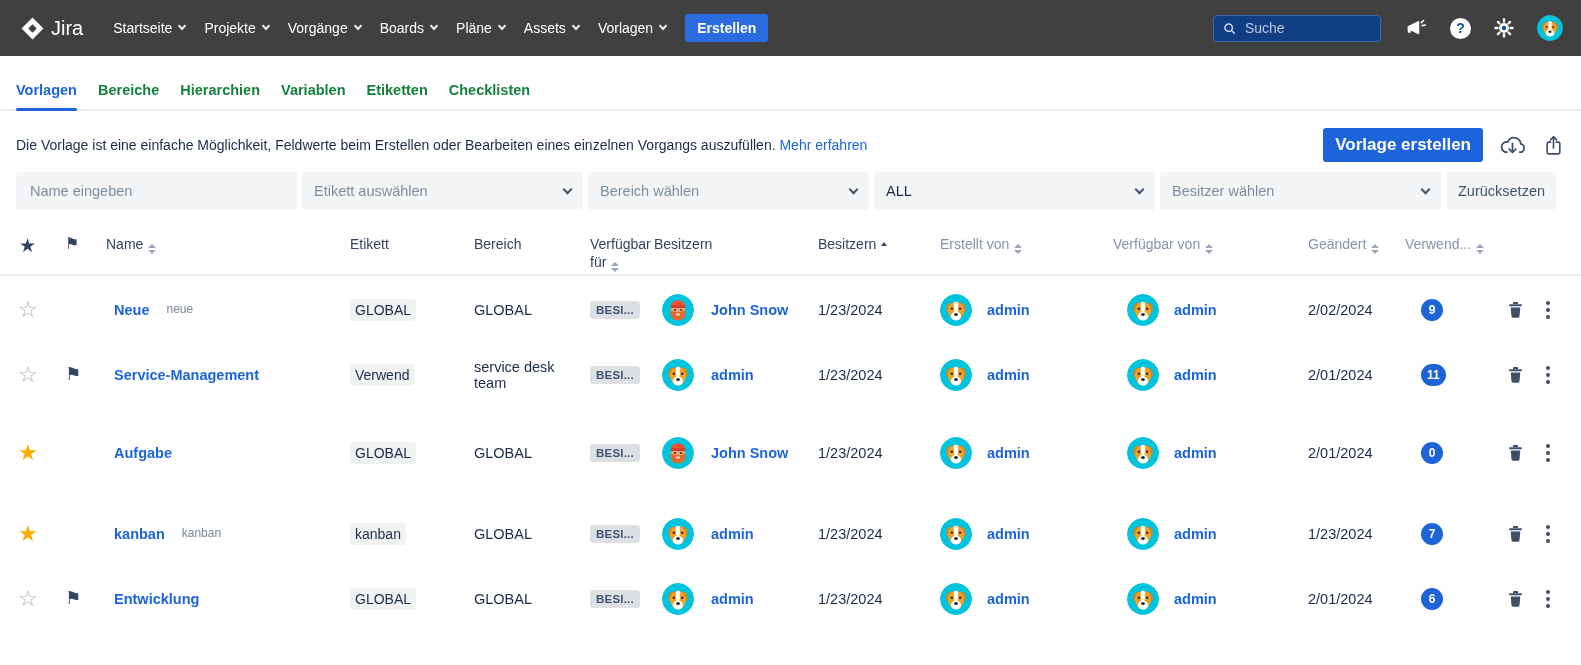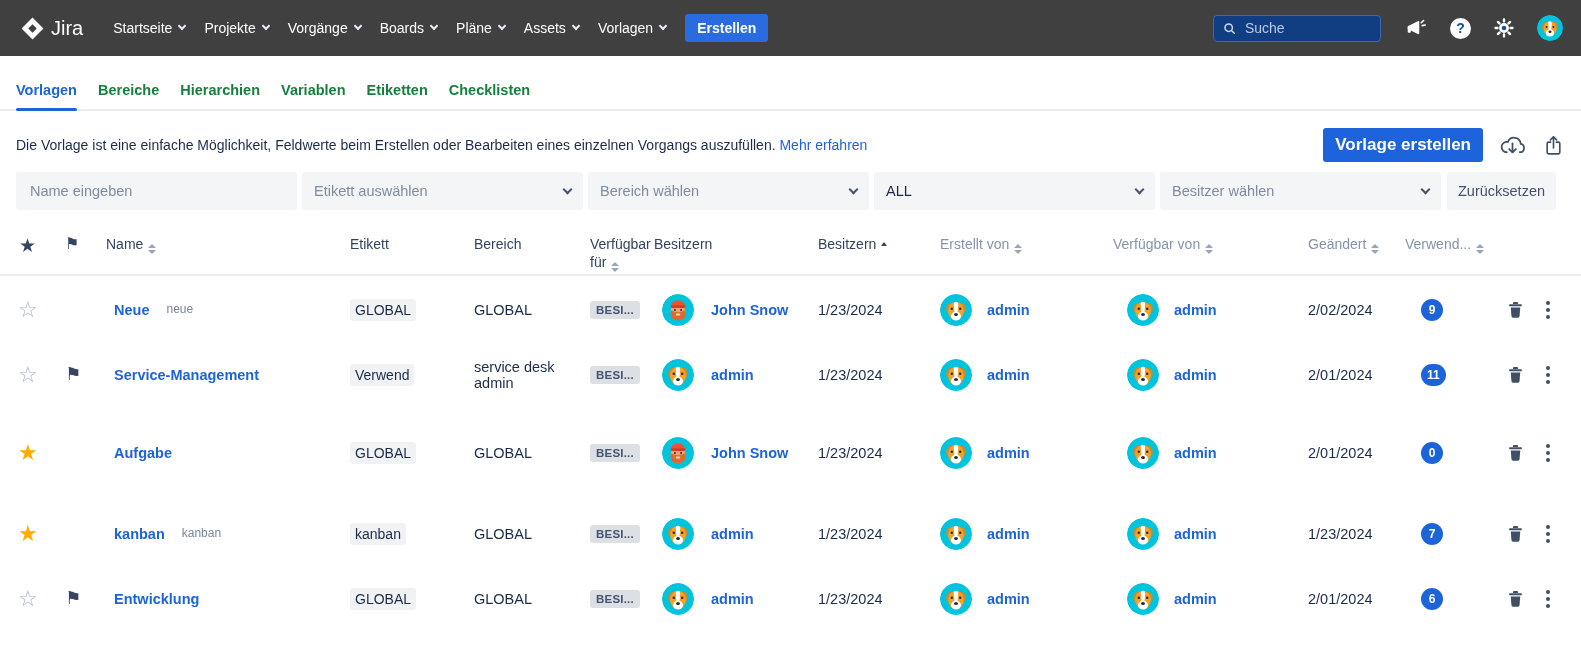--- a/index.html
+++ b/index.html
@@ -347,21 +347,21 @@
           </span>
         </div>
   </div>
       <div class="trow ">
     <div><span class="star off">☆</span></div>
     <div><span class="flag">⚑</span></div>
     <div class="namecell">
           <a href="#" class="name-link">Service-Management</a>
         </div>
     <div><span class="tag">Verwend</span></div>
-    <div class="bereich">service desk admin</div>
+    <div class="bereich">service desk team</div>
     <div><span class="besi">BESI...</span></div>
     <div class="owners">
           <div class="owner">
             <svg class="avatar" width="32" height="32" viewBox="0 0 32 32" style="width:32px;height:32px">
               <circle cx="16" cy="16" r="16" fill="#00C3DE"></circle>
               <ellipse cx="9.6" cy="13.5" rx="3.1" ry="5" fill="#D8861F" transform="rotate(20 9.6 13.5)"></ellipse>
               <ellipse cx="22.4" cy="13.5" rx="3.1" ry="5" fill="#D8861F" transform="rotate(-20 22.4 13.5)"></ellipse>
               <ellipse cx="16" cy="16.8" rx="8" ry="9" fill="#F0A32A"></ellipse>
               <path d="M16 7.8 C14.5 7.8 13.7 8.9 13.8 10.4 L14.5 19 C14.6 20.6 17.4 20.6 17.5 19 L18.2 10.4 C18.3 8.9 17.5 7.8 16 7.8 Z" fill="#fff"></path>
               <ellipse cx="16" cy="22.2" rx="5" ry="4.4" fill="#fff"></ellipse>

